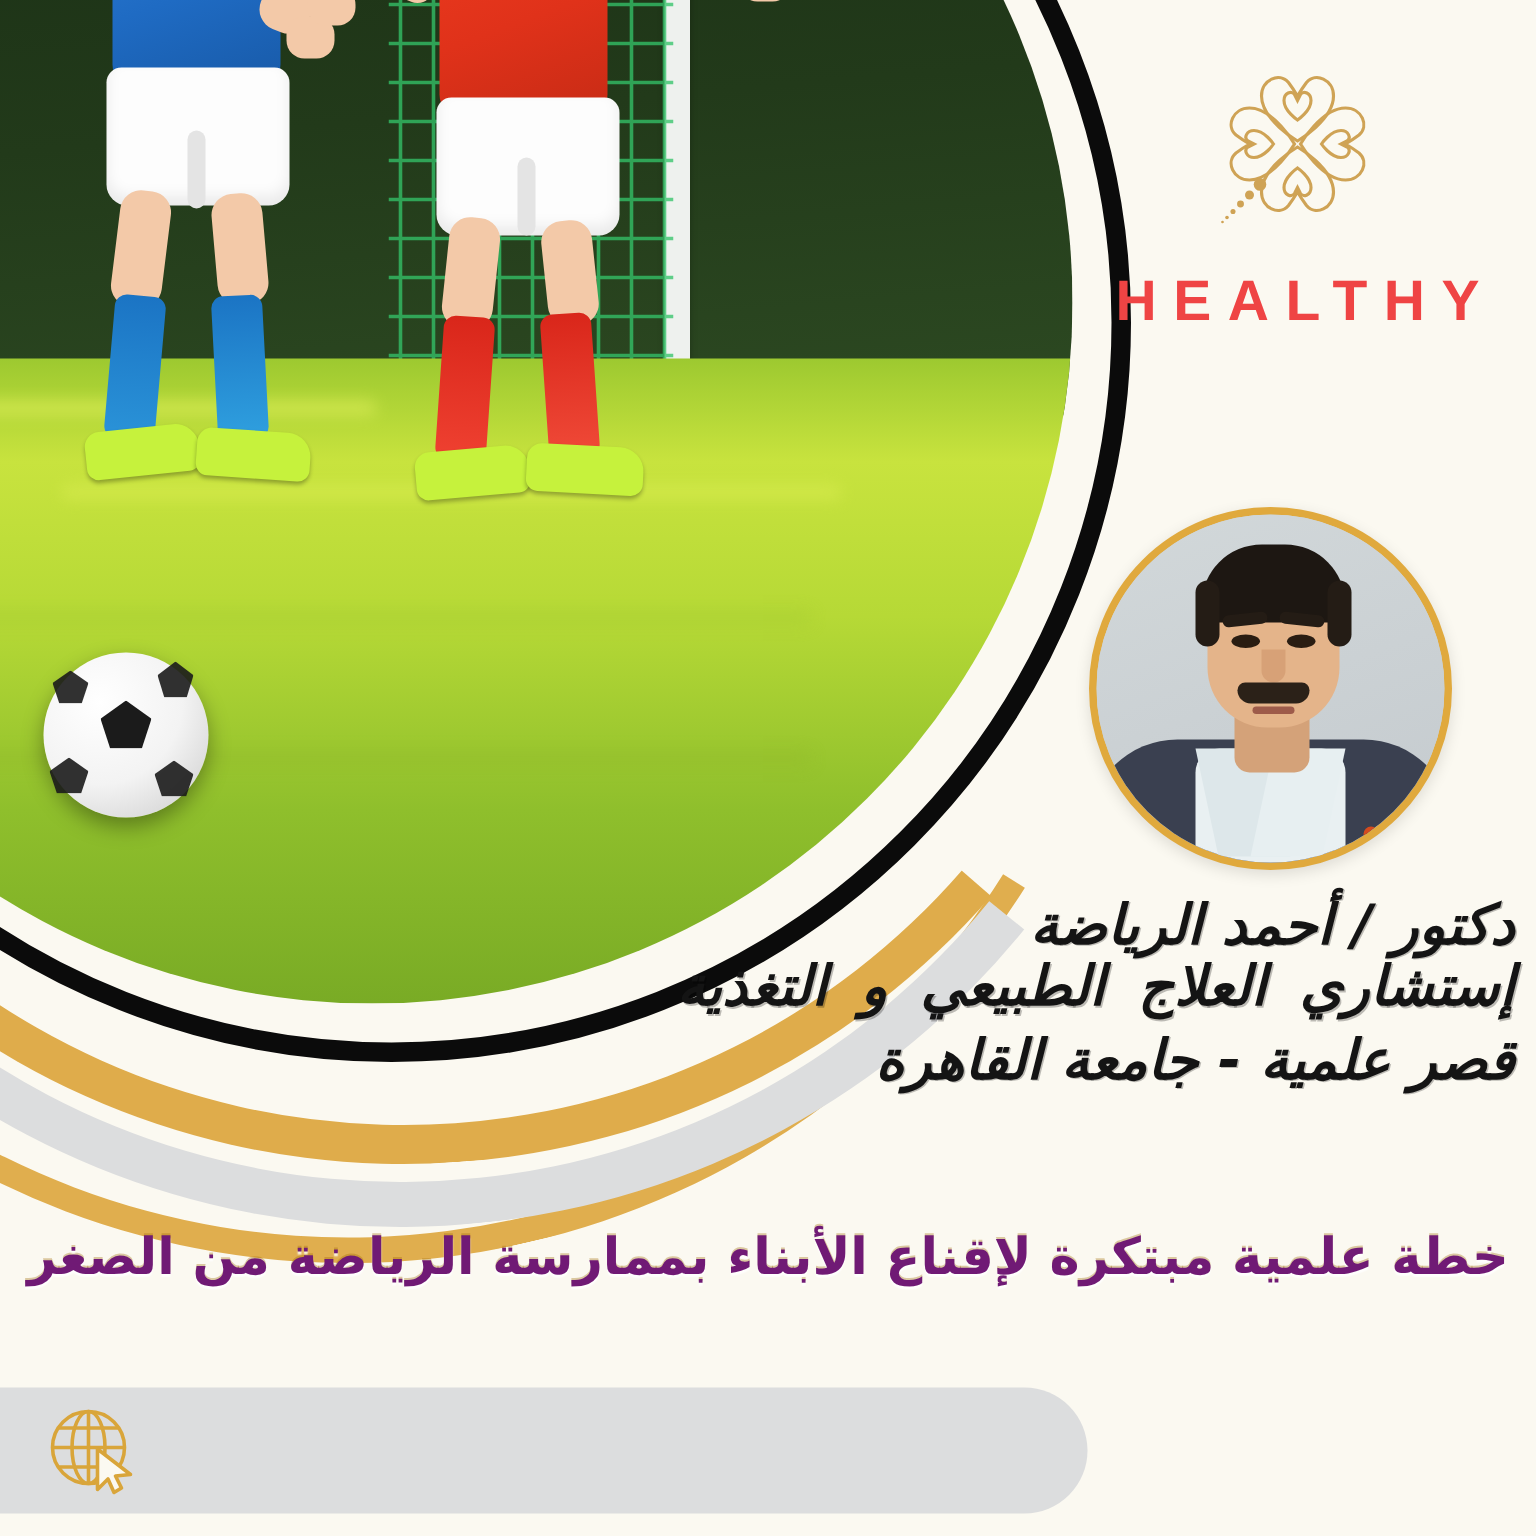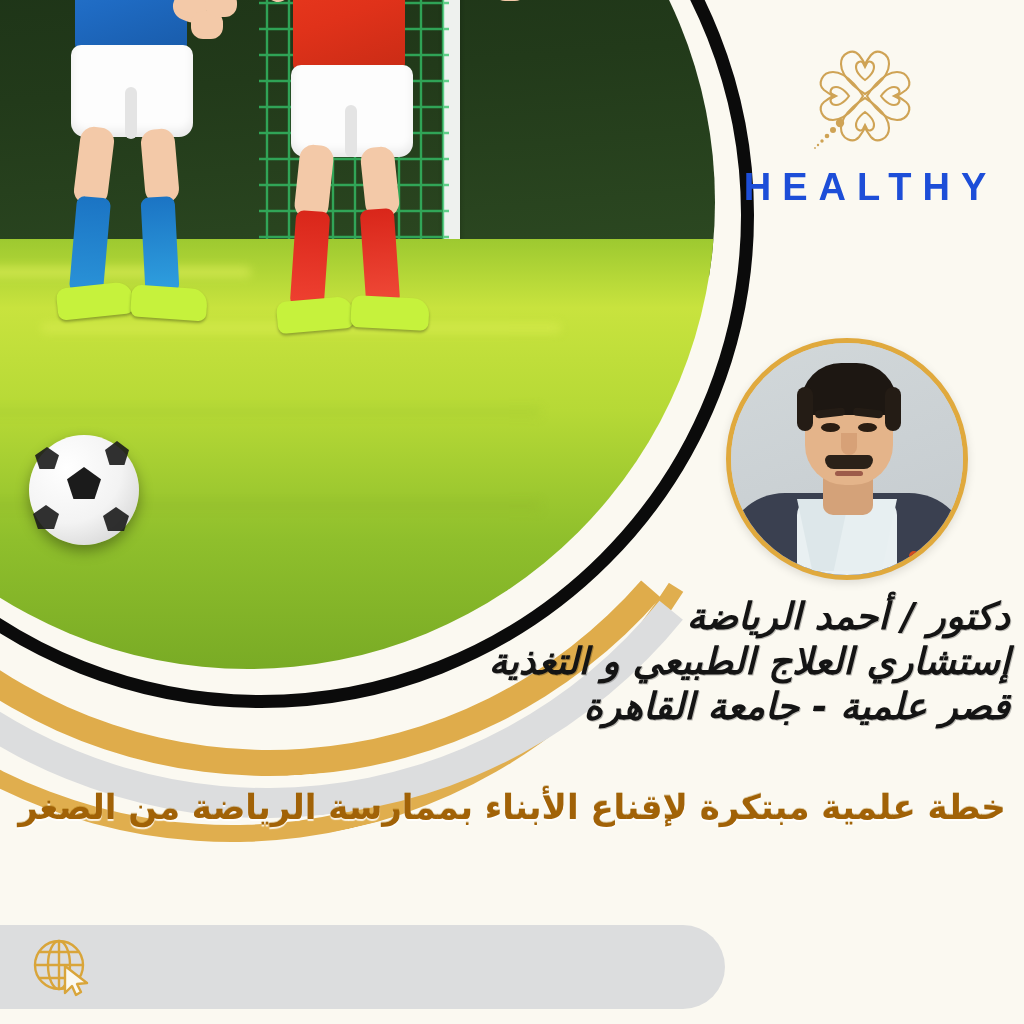--- a/index.html
+++ b/index.html
@@ -69,22 +69,22 @@
   
   #ball{position:absolute;border-radius:50%;
         background:radial-gradient(circle at 34% 30%,#ffffff 0%,#f3f3f3 52%,#c9c9c9 100%);
         box-shadow:0 6px 14px rgba(0,0,0,.35);}
   .pent{position:absolute;background:#1b1b1b;}
 
   
   #logo-block{position:absolute;right:24px;top:36px;width:270px;text-align:center;z-index:12;}
   #logo-mark{width:128px;height:120px;display:block;margin:0 auto;}
   #brand-name{
-    color:#1d4ed8;font-weight:bold;font-size:38px;letter-spacing:11px;
-    margin-top:10px;text-indent:11px;
+    color:#ef4444;font-weight:bold;font-size:38px;letter-spacing:11px;
+    margin-top:24px;text-indent:11px;
   }
   #brand-sub{
     color:#C8942F;font-weight:bold;font-size:16px;letter-spacing:3.6px;
     margin-top:10px;text-indent:3.6px;
   }
 
   
   #doctor-photo{
     position:absolute;left:726px;top:338px;width:232px;height:232px;border-radius:50%;
     border:5px solid #E0A93D;overflow:hidden;z-index:12;background:#cdd3d5;
@@ -98,27 +98,27 @@
     position:absolute;right:14px;top:594px;width:1000px;z-index:14;
     text-align:right;direction:rtl;
   }
   .name-line{
     color:#141414;font-weight:bold;font-style:italic;
     font-family:"DejaVu Sans","Liberation Sans",sans-serif;
     line-height:1.22;white-space:nowrap;
     text-shadow:1px 1px 0 rgba(0,0,0,.25);
   }
   #name-1{font-size:37px;}
-  #name-2{font-size:37px;}
+  #name-2{font-size:37px;font-family:Liberation Mono, monospace;}
   #name-3{font-size:37px;}
 
   
   #headline{
-    position:absolute;left:0;top:787px;width:1024px;text-align:center;direction:rtl;
-    color:#a16207;font-weight:bold;font-size:34px;
+    position:absolute;left:0;top:818px;width:1024px;text-align:center;direction:rtl;
+    color:#701a75;font-weight:bold;font-size:34px;
     font-family:"DejaVu Sans","Liberation Sans",sans-serif;
     text-shadow:0 2px 1px rgba(255,255,255,.85), 0 -1px 0 rgba(160,110,10,.35);
     z-index:14;white-space:nowrap;
   }
 
   
   #website-bar{
     position:absolute;left:-40px;top:925px;width:765px;height:84px;
     background:#DCDDDE;border-radius:46px;z-index:14;
     display:flex;align-items:center;

